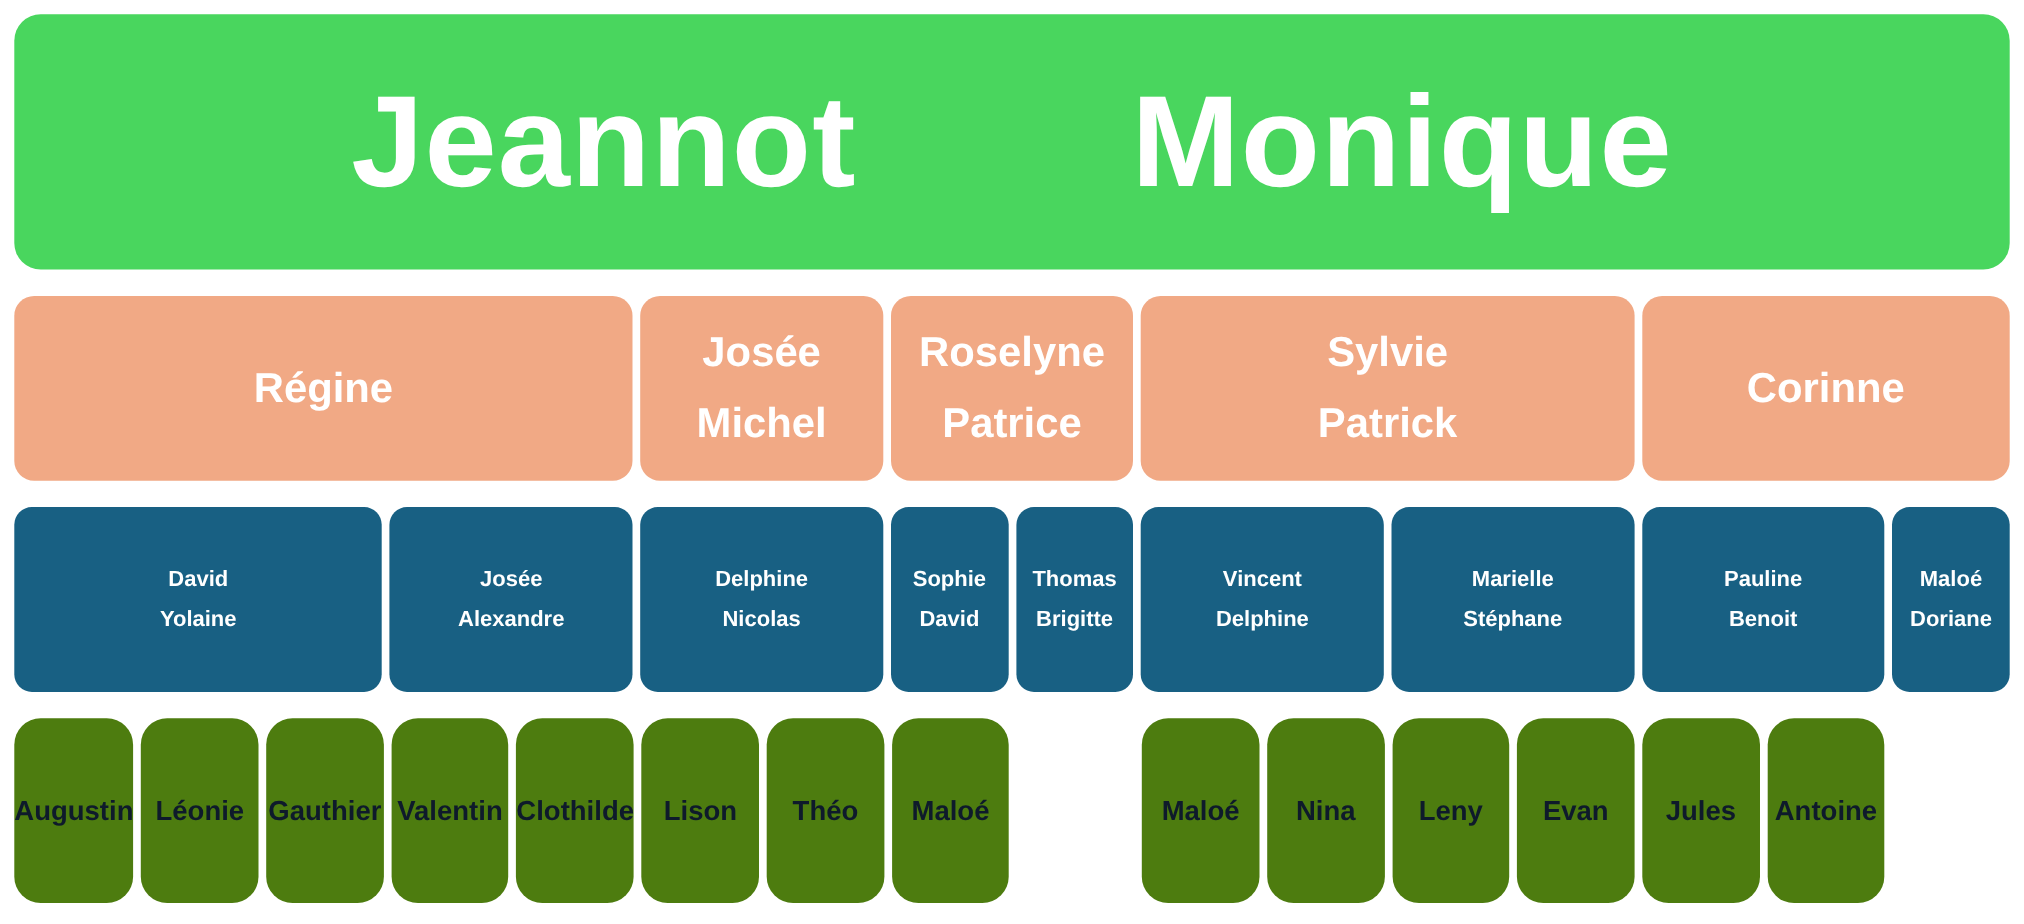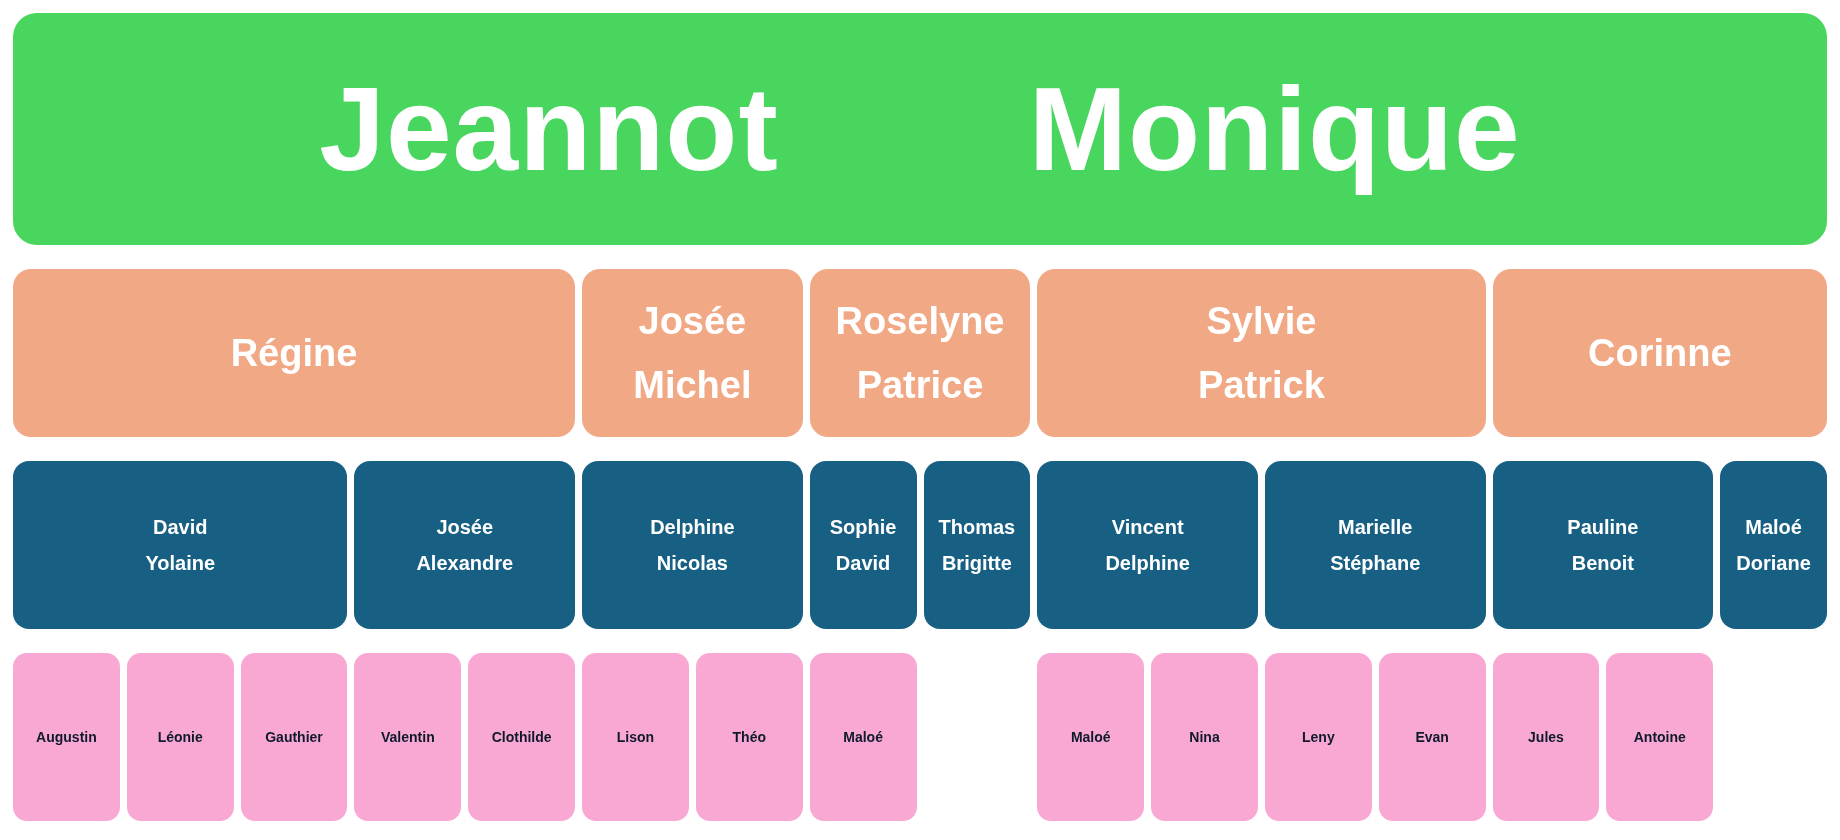--- a/index.html
+++ b/index.html
@@ -7,21 +7,21 @@
   .tree { position:absolute; left:13px; top:13px; width:1814px; }
   .row { display:grid; grid-template-columns:repeat(16, 1fr); column-gap:7px; }
   .box { border-radius:18px; display:flex; flex-direction:column; align-items:center; justify-content:center; text-align:left; font-weight:bold; box-sizing:border-box; }
   .root { height:232px; background:#49D65E; border-radius:24px; flex-direction:row; color:#fff; font-size:118px; letter-spacing:1px; }
   .root span { margin:0 125px; }
   .row.gen1 { margin-top:24px; }
   .gen1 .box { height:168px; background:#F1A985; color:#fff; font-size:38px; line-height:64px; }
   .row.gen2 { margin-top:24px; }
   .gen2 .box { height:168px; background:#186083; color:#fff; font-size:20px; line-height:36px; border-radius:16px; }
   .row.gen3 { margin-top:24px; }
-  .gen3 .box { height:168px; background:#f9a8d4; color:#0E1A2B; font-size:14px; border-radius:14px; }
+  .gen3 .box { height:168px; background:#4d7c0f; color:#0E1A2B; font-size:25px; border-radius:24px; }
 </style>
 </head>
 <body>
 
 <div class="tree">
   <div class="box root">
     <span>Jeannot</span>
     <span>Monique</span>
   </div>
 

